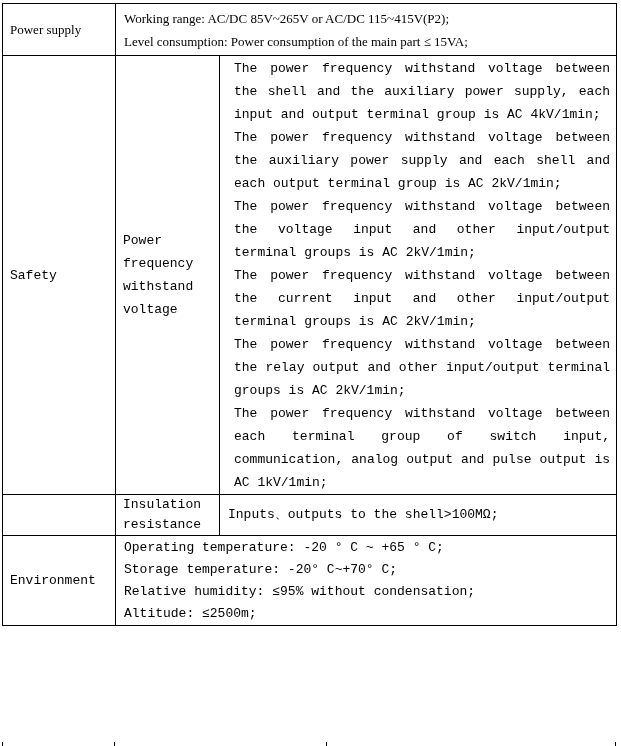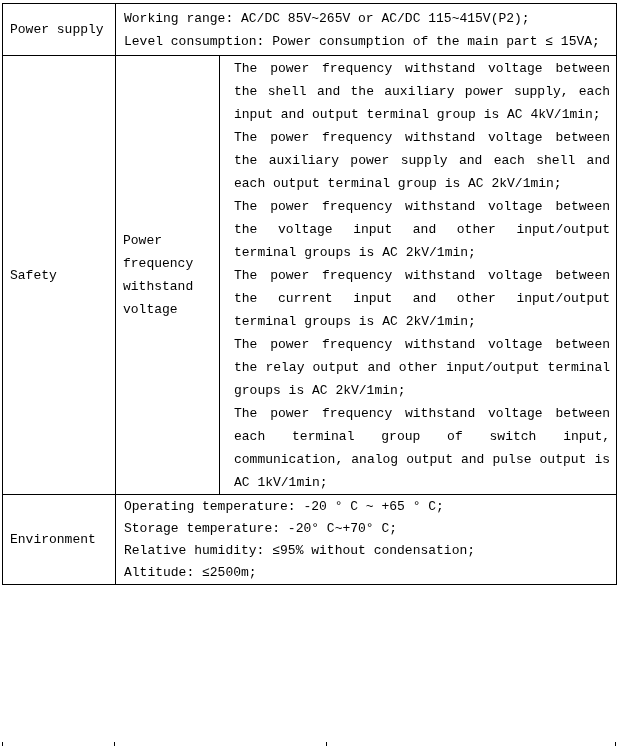--- a/index.html
+++ b/index.html
@@ -23,21 +23,21 @@
     overflow:hidden;
     overflow-wrap:break-word;
   }
   td p{margin:0;}
   td.value-cell{padding-left:8px;padding-right:4px;}
   td.clauses-cell{
     vertical-align:top;
     padding:1px 6px 0 6px;
   }
   td.clauses-cell p{text-align:justify;margin-left:8px;}
-  tr.r1{height:52px;}
+  tr.r1{height:52px;font-family:Liberation Serif, serif;}
   tr.r2{height:415px;}
   tr.r3{height:41px;}
   tr.r3 td{line-height:20px;}
   tr.r4{height:92px;}
   tr.r5{height:48px;}
   tr.r6{height:90px;}
   tr.r6 td p{line-height:22px;}
   
   .partial-row{
     position:absolute;left:2px;top:742px;width:612px;height:12px;
@@ -76,20 +76,25 @@
       <td class="clauses-cell">
         <p>The power frequency withstand voltage between the shell and the auxiliary power supply, each input and output terminal group is AC 4kV/1min;</p>
         <p>The power frequency withstand voltage between the auxiliary power supply and each shell and each output terminal group is AC 2kV/1min;</p>
         <p>The power frequency withstand voltage between the voltage input and other input/output terminal groups is AC 2kV/1min;</p>
         <p>The power frequency withstand voltage between the current input and other input/output terminal groups is AC 2kV/1min;</p>
         <p>The power frequency withstand voltage between the relay output and other input/output terminal groups is AC 2kV/1min;</p>
         <p>The power frequency withstand voltage between each terminal group of switch input, communication, analog output and pulse output is AC 1kV/1min;</p>
       </td>
     </tr>
 
+    <tr class="r3">
+      <td></td>
+      <td>Insulation resistance</td>
+      <td class="value-cell">Inputs、outputs to the shell&gt;100MΩ;</td>
+    </tr>
 
 
 
     <tr class="r6">
       <td>Environment</td>
       <td colspan="2" class="value-cell">
         <p>Operating temperature: -20 ° C ~ +65 ° C;</p>
         <p>Storage temperature: -20° C~+70° C;</p>
         <p>Relative humidity: ≤95% without condensation;</p>
         <p>Altitude: ≤2500m;</p>

